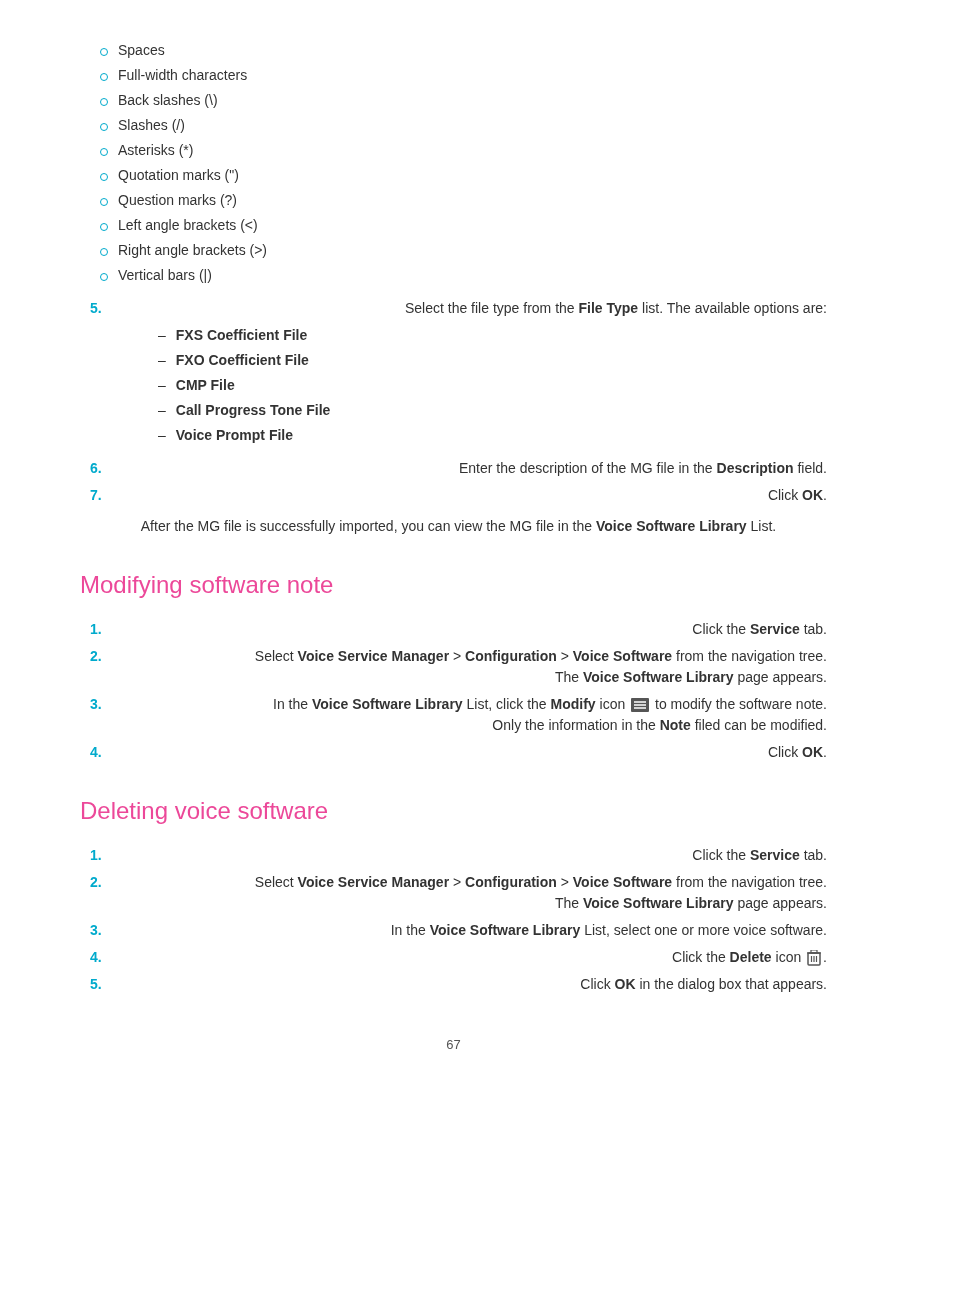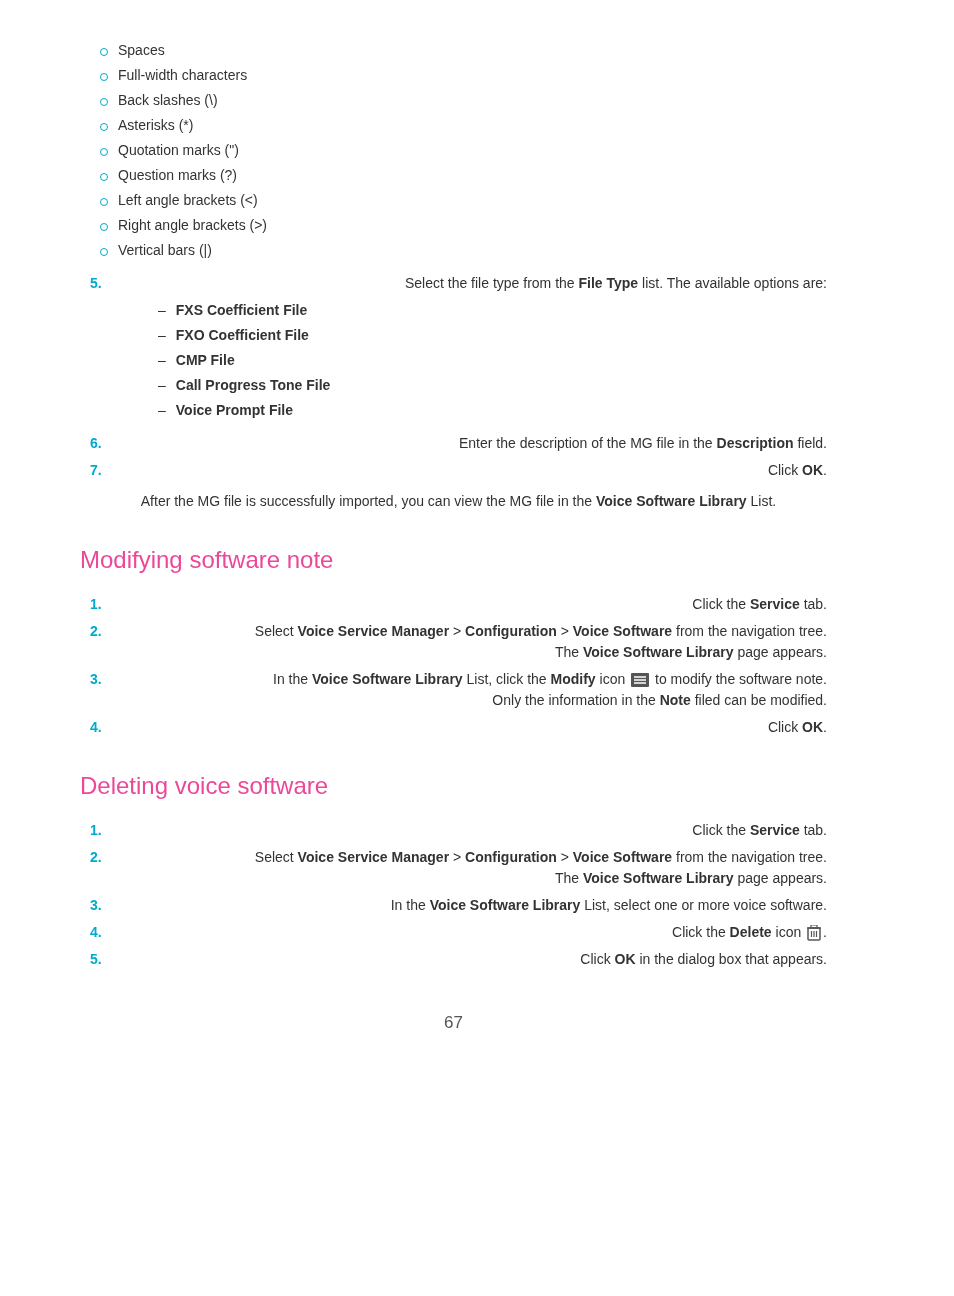--- a/index.html
+++ b/index.html
@@ -84,40 +84,44 @@
     }
     .after-text {
       margin-bottom: 16px;
       padding-left: 10px;
       text-align: center;
     }
     .page-num {
       text-align: center;
       margin-top: 40px;
       color: #555;
-      font-size: 17px;
+      font-size: 13px;
     }
   </style>
 </head>
 <body>
 
 <div class="page">
 
   <ul class="bullet-list">
     <li>
         <span class="bullet-circle"></span>
         <span>Spaces</span>
       </li>
     <li>
         <span class="bullet-circle"></span>
         <span>Full-width characters</span>
       </li>
     <li>
         <span class="bullet-circle"></span>
         <span>Back slashes (\)</span>
+      </li>
+    <li>
+        <span class="bullet-circle"></span>
+        <span>Slashes (/)</span>
       </li>
     <li>
         <span class="bullet-circle"></span>
         <span>Asterisks (*)</span>
       </li>
     <li>
         <span class="bullet-circle"></span>
         <span>Quotation marks (")</span>
       </li>
     <li>

